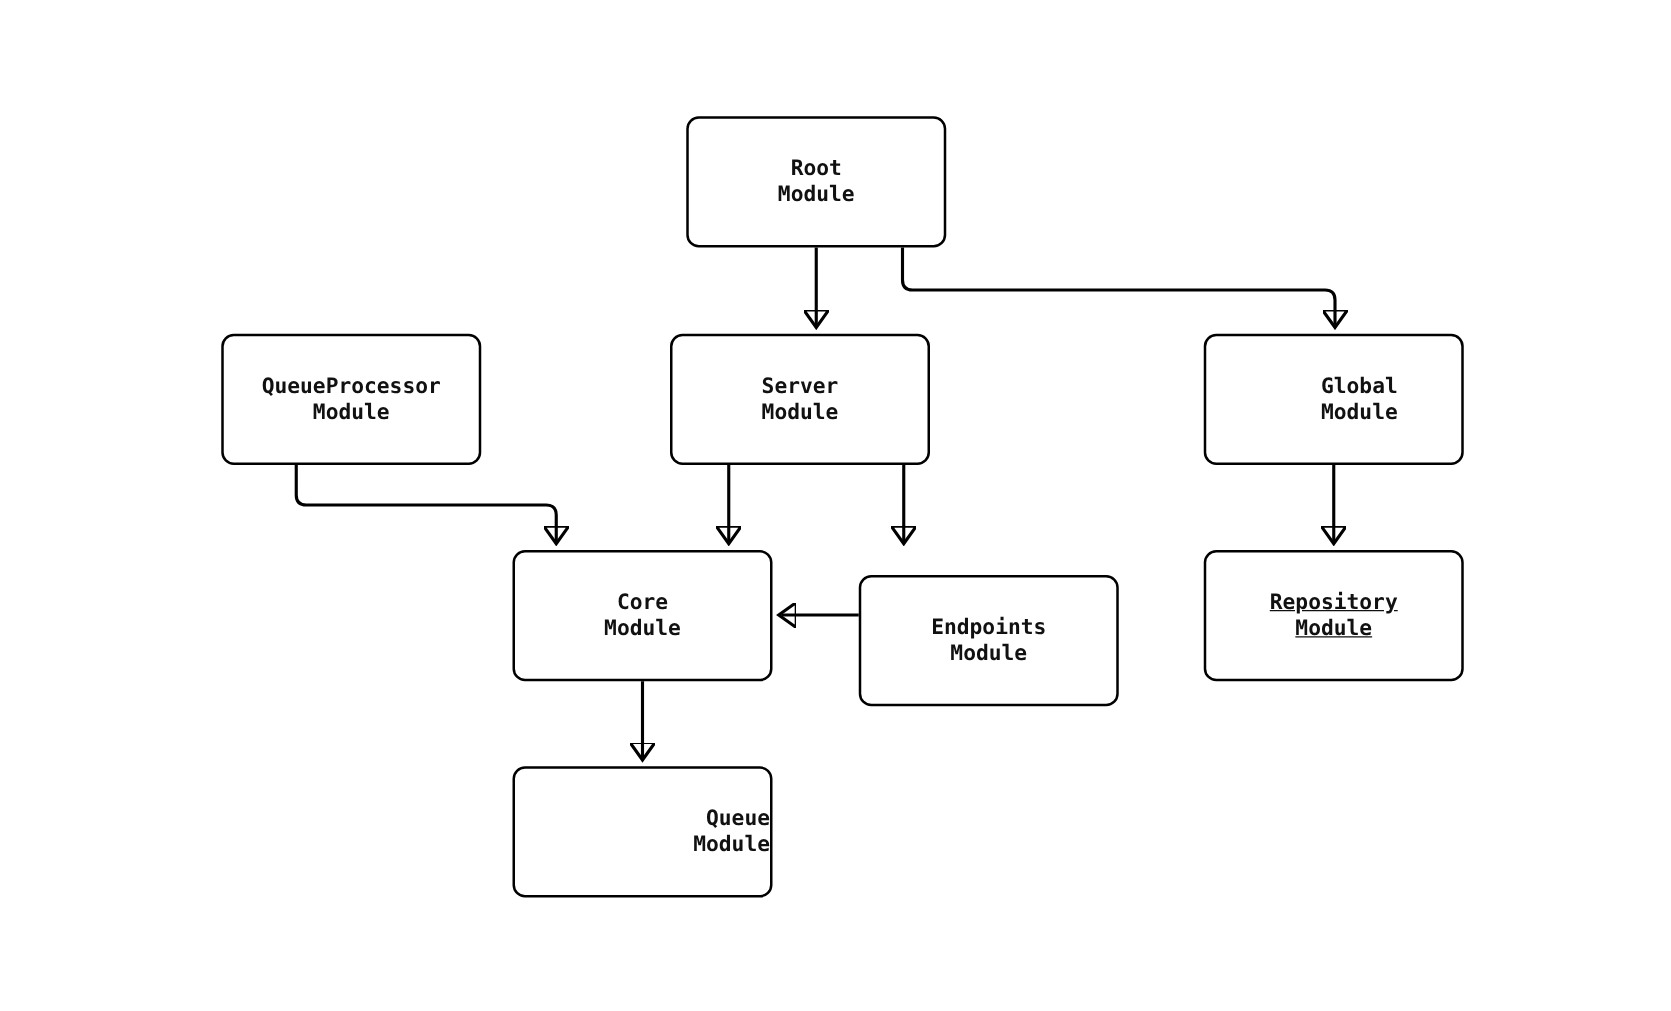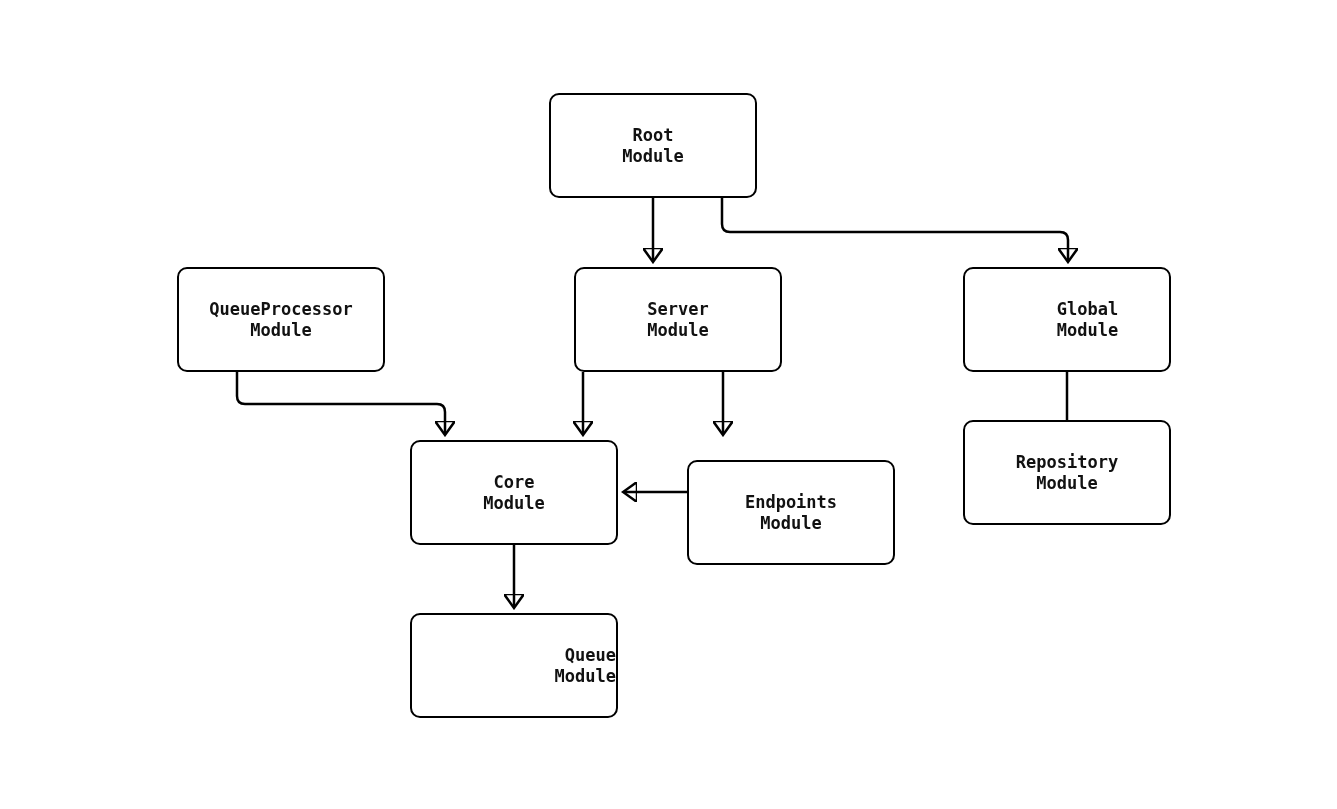--- a/index.html
+++ b/index.html
@@ -36,25 +36,25 @@
     justify-content: center;
     text-align: center;
     font-weight: bold;
     font-size: 17px;
     line-height: 21px;
     color: #111111;
   }
   
   .n-root          { left: 549px; top: 93px; text-align: center;  }
   .n-queueprocessor{ left: 133px; top: 267px; margin-left: 44px; }
-  .n-server        { left: 574px; top: 267px; }
+  .n-server        { left: 536px; top: 267px; }
   .n-global        { left: 963px; top: 267px; padding-left: 41px; }
   .n-core          { left: 410px; top: 440px; }
   .n-endpoints     { left: 687px; top: 460px; }
-  .n-repository    { left: 963px; top: 420px; }
+  .n-repository    { left: 963px; top: 440px; text-decoration: underline; }
   .n-queue         { left: 410px; top: 613px; align-items: flex-end; }
 </style>
 </head>
 <body>
 
 <div class="canvas">
 
   <svg class="edges" viewBox="0 0 1337 809" xmlns="http://www.w3.org/2000/svg">
     <defs>
       <marker id="arrow" markerUnits="userSpaceOnUse" markerWidth="16" markerHeight="20" refX="12" refY="10" orient="auto">

